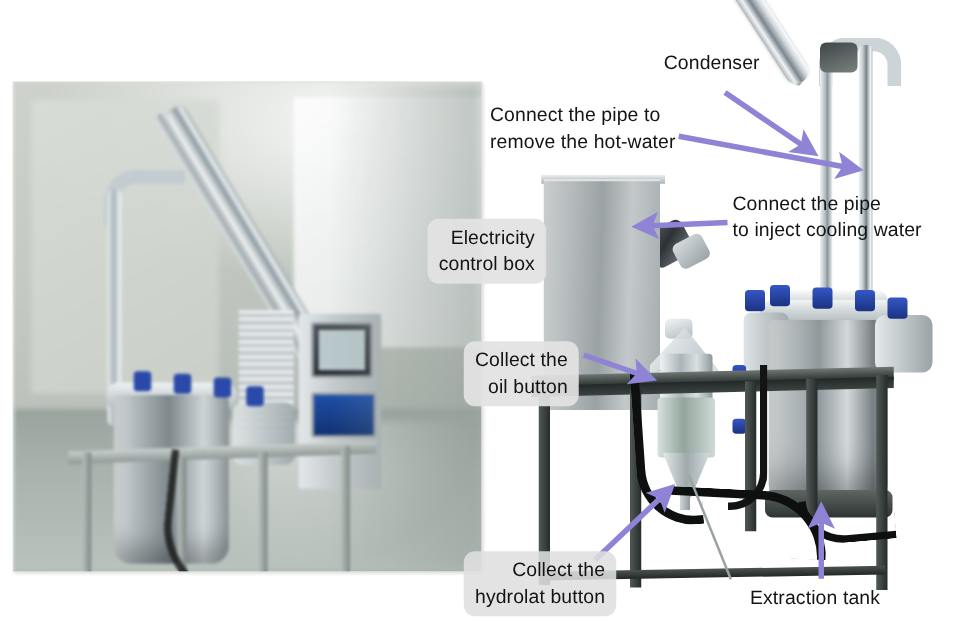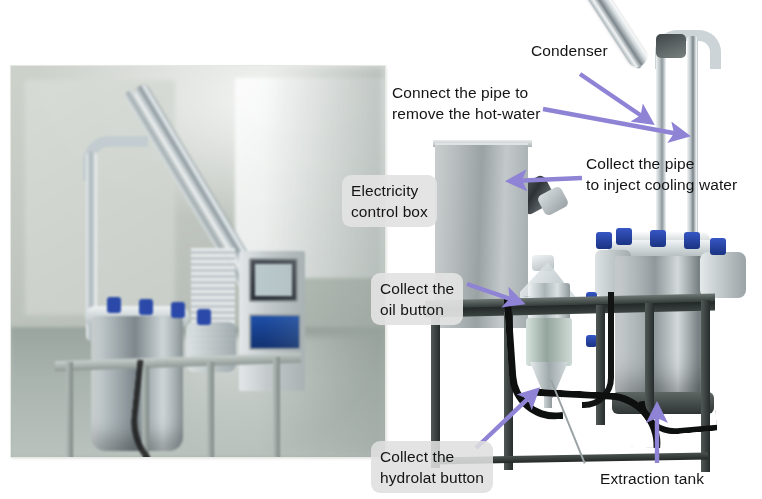--- a/index.html
+++ b/index.html
@@ -337,20 +337,21 @@
     line-height:21px;
     color:#141414;
     white-space:pre-line;
     letter-spacing:.1px;
   }
   .lbl.plain{background:transparent;}
   .lbl.chip{
     background:rgba(226,226,226,.93);
     border-radius:9px;
     padding:5px 9px;
+    text-align:right;
   }
   .lbl.chip.soft{background:rgba(223,223,223,.88);}
 </style>
 </head>
 <body>
 
 <div id="stage">
 
   <div class="photo-frame">
     <div class="lp-bg"></div>
@@ -454,21 +455,21 @@
       <line x1="467" y1="284" x2="519" y2="302" stroke="#8f83d6" stroke-width="4.4" marker-end="url(#ah)"></line>
       <line x1="476" y1="448" x2="535" y2="392" stroke="#8f83d6" stroke-width="4.4" marker-end="url(#ah)"></line>
       <line x1="657" y1="463" x2="657" y2="408" stroke="#8f83d6" stroke-width="4.4" marker-end="url(#ah)"></line>
     </svg>
 
   <div class="lbl plain" style="left:392px;top:82px;">Connect the pipe to
 remove the hot-water</div>
 
   <div class="lbl plain" style="left:531px;top:40px;">Condenser</div>
 
-  <div class="lbl plain" style="left:586px;top:153px;">Collect the pipe
+  <div class="lbl plain" style="left:586px;top:153px;">Connect the pipe
 to inject cooling water</div>
 
   <div class="lbl chip" style="left:342px;top:175px;">Electricity
 control box</div>
 
   <div class="lbl chip" style="left:371px;top:273px;">Collect the
 oil button</div>
 
   <div class="lbl chip soft" style="left:371px;top:441px;">Collect the
 hydrolat button</div>

